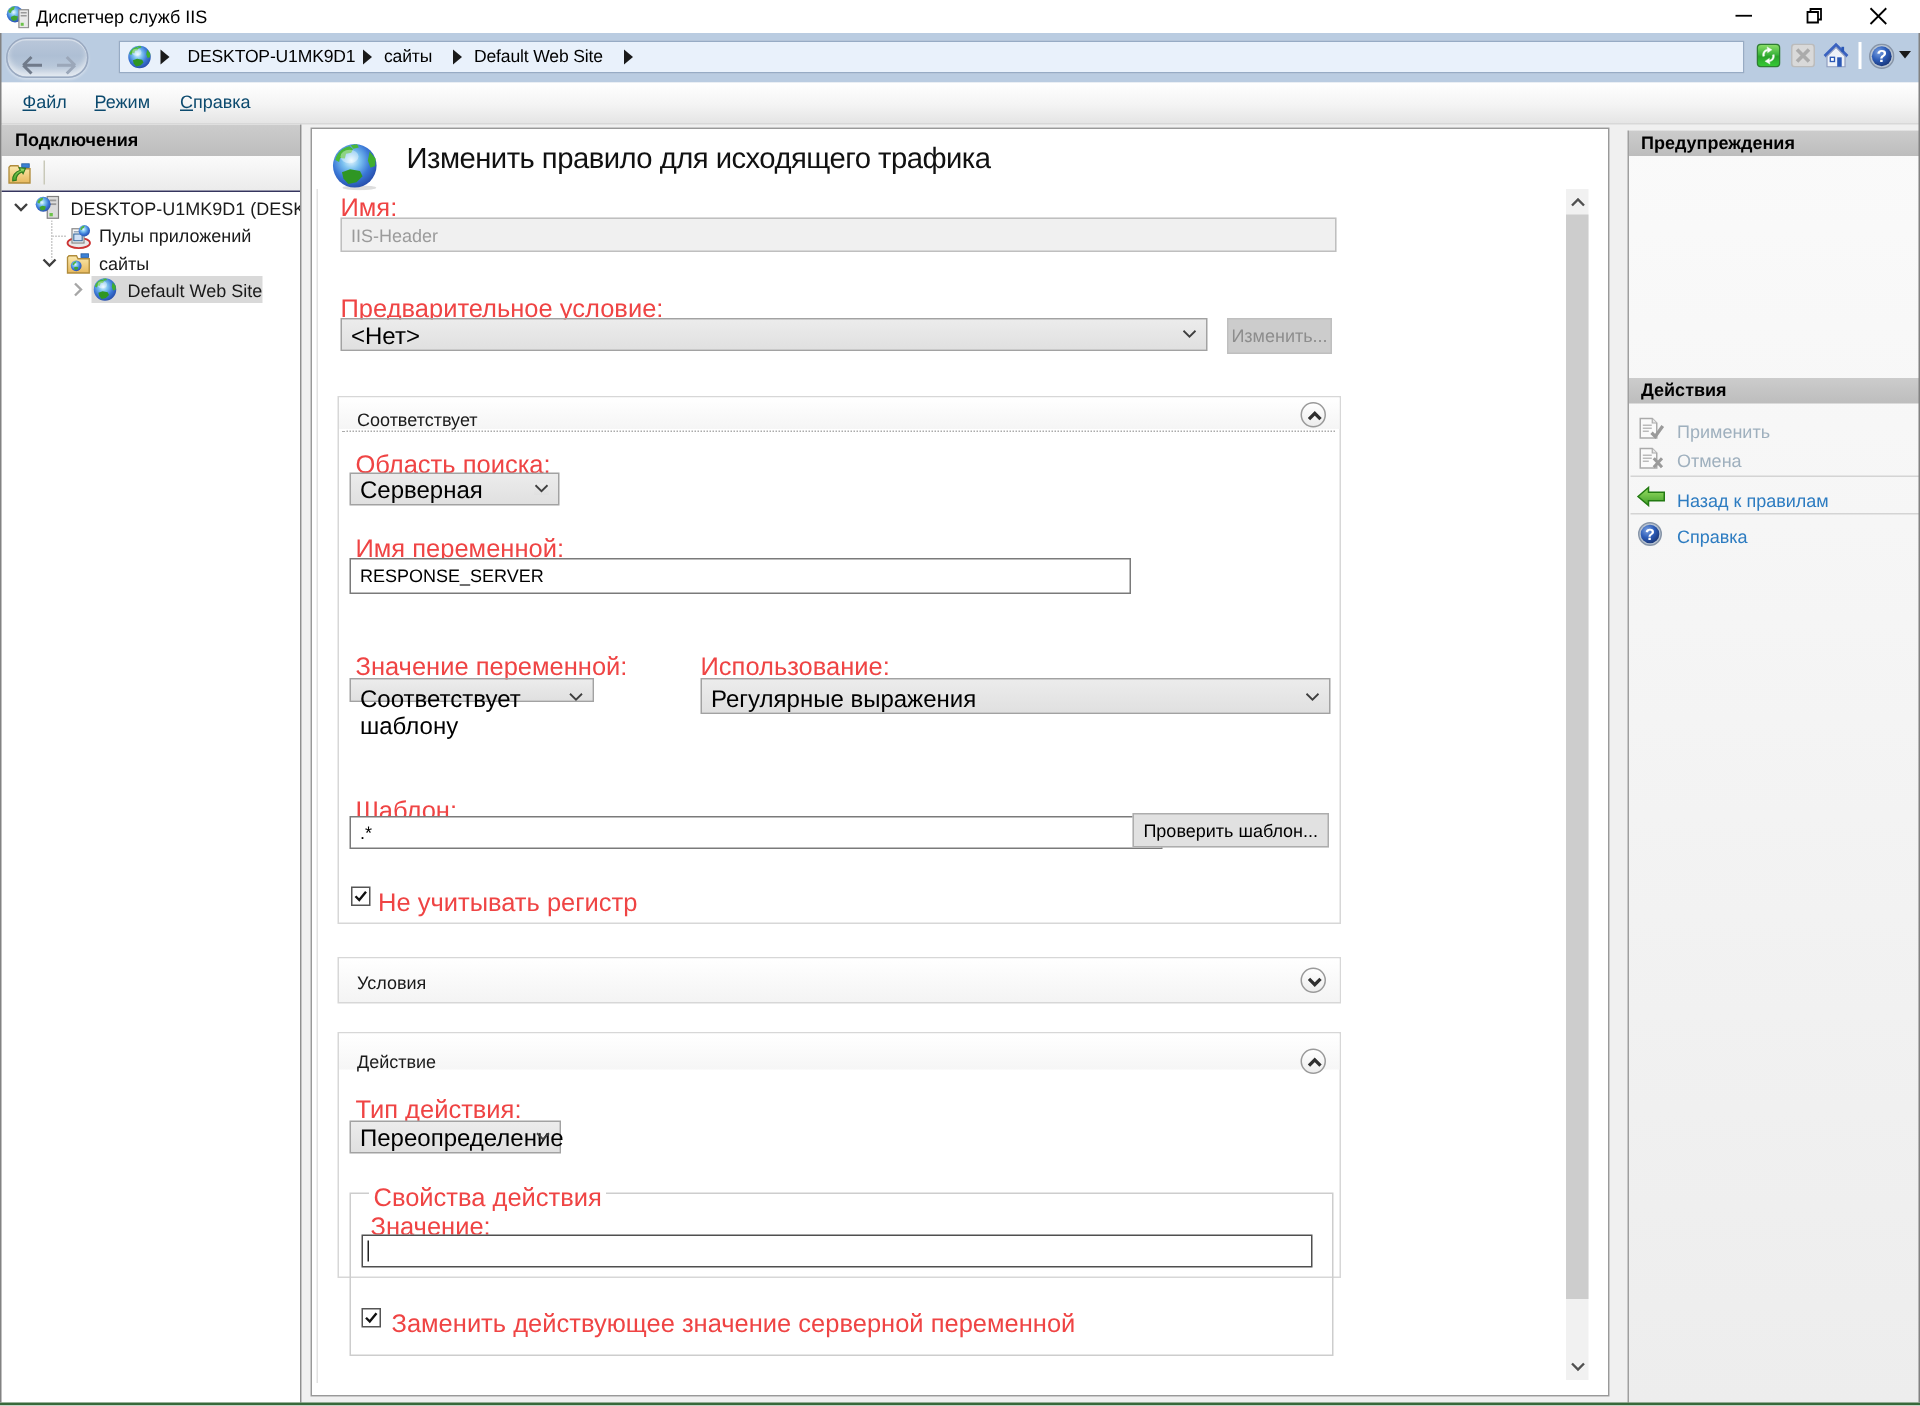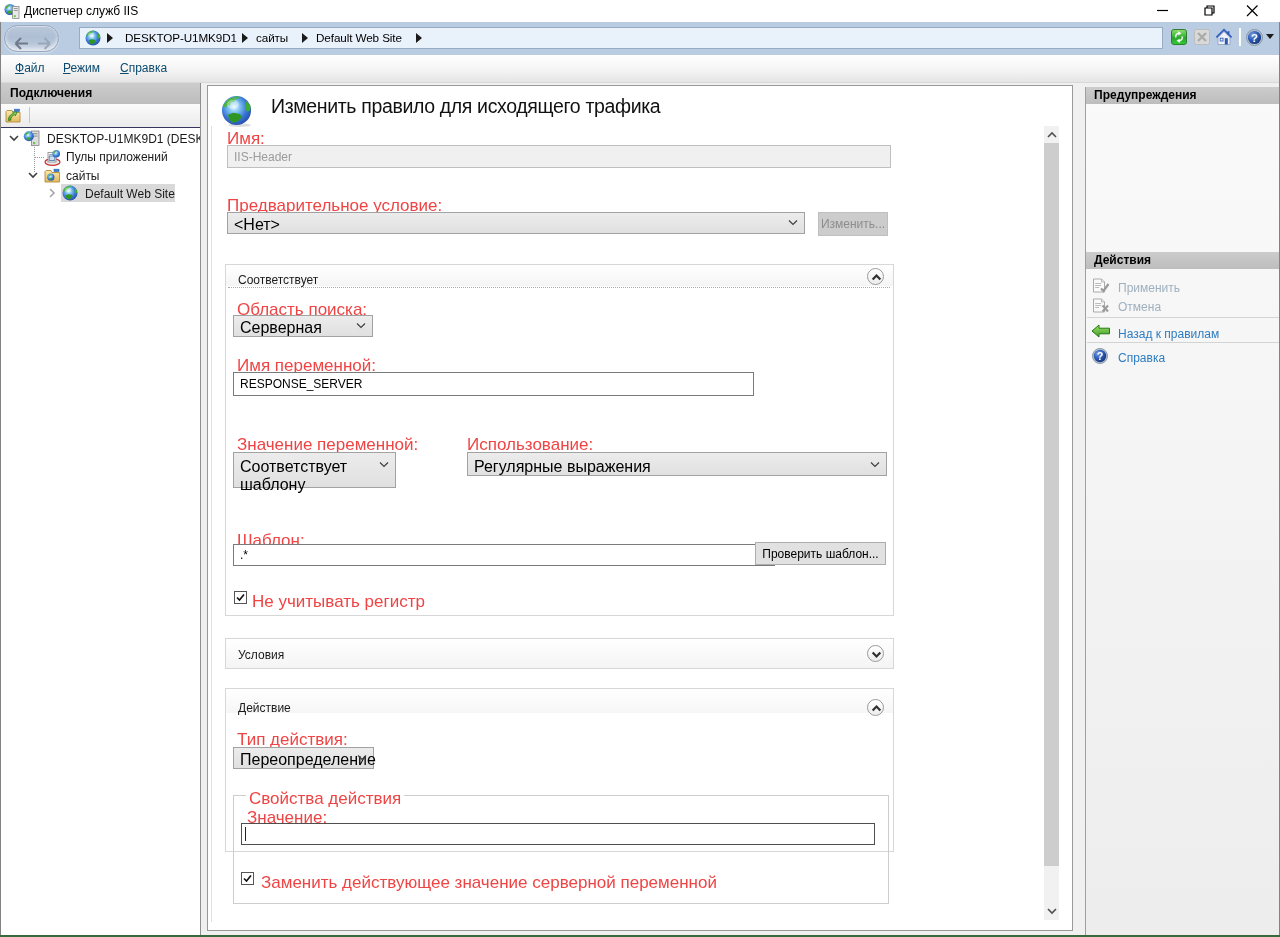--- a/index.html
+++ b/index.html
@@ -276,21 +276,21 @@
     <div class="lbl" style="left:11px;top:35px;">Область поиска:</div>
     <div class="combo" style="left:7px;top:50px;width:140px;overflow:hidden;">Серверная переменн
       <svg class="cv" width="10" height="8" viewBox="0 0 10 8" style="background:linear-gradient(180deg,#ececec,#e0e0e0);">
           <path d="M1 1.5 L5 5.5 L9 1.5" stroke="#3f3f3f" stroke-width="1.2" fill="none"></path>
         </svg>
     </div>
     <div class="lbl" style="left:11px;top:91px;">Имя переменной:</div>
     <div class="tbox" style="left:7px;top:107px;width:521px;height:24px;">RESPONSE_SERVER</div>
     <div class="lbl" style="left:11px;top:170px;">Значение переменной:</div>
     <div class="lbl" style="left:241px;top:170px;">Использование:</div>
-    <div class="combo" style="left:7px;top:187px;width:163px;height:36px;padding-top:5px;">Соответствует шаблону
+    <div class="combo" style="left:7px;top:187px;width:163px;height:16px;padding-top:5px;">Соответствует шаблону
       <svg class="cv" width="10" height="8" viewBox="0 0 10 8" style="top:8px;">
           <path d="M1 1.5 L5 5.5 L9 1.5" stroke="#3f3f3f" stroke-width="1.2" fill="none"></path>
         </svg>
     </div>
     <div class="combo" style="left:241px;top:187px;width:420px;height:24px;padding-top:5px;">Регулярные выражения
       <svg class="cv" width="10" height="8" viewBox="0 0 10 8" style="top:8px;">
           <path d="M1 1.5 L5 5.5 L9 1.5" stroke="#3f3f3f" stroke-width="1.2" fill="none"></path>
         </svg>
     </div>
     <div class="lbl" style="left:11px;top:266px;">Шаблон:</div>

